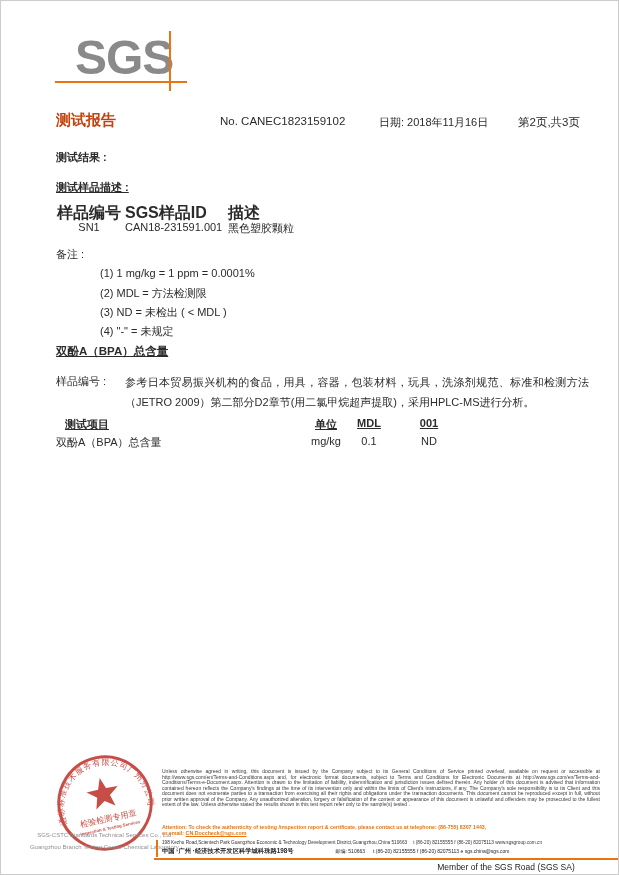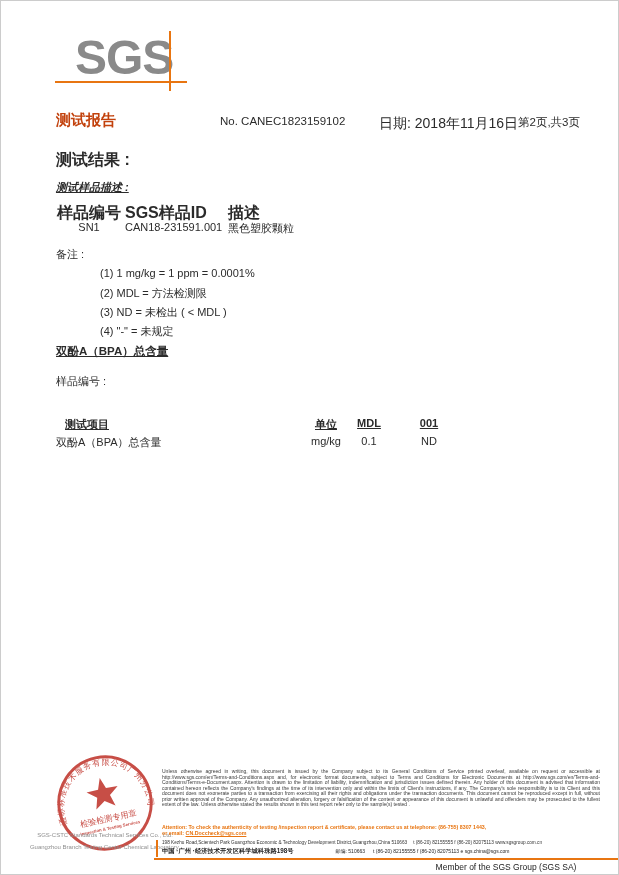--- a/index.html
+++ b/index.html
@@ -10,25 +10,25 @@
   }
   .abs { position:absolute; }
 
   
   .logo-text { left:74px; top:33px; font-size:48px; font-weight:800; color:#8a8a8a; letter-spacing:-1px; line-height:1; }
   .logo-vline { left:168px; top:30px; width:2px; height:60px; background:#e87511; }
   .logo-hline { left:54px; top:80px; width:132px; height:2px; background:#e87511; }
 
   .doc-title { left:55px; top:110px; font-size:15px; font-weight:bold; color:#c2410c; }
   .report-no { left:219px; top:114px; font-size:11.5px; }
-  .report-date { left:378px; top:114px; font-size:14px; }
+  .report-date { left:378px; top:114px; font-size:11px; }
   .page-info { left:517px; top:114px; font-size:11.5px; }
 
-  .results-label { left:55px; top:149px; font-size:16px; font-weight:bold; }
-  .sample-heading { left:55px; top:179px; font-size:11px; font-weight:bold; text-decoration:underline;font-style:italic; }
+  .results-label { left:55px; top:149px; font-size:11px; font-weight:bold; }
+  .sample-heading { left:55px; top:179px; font-size:11px; font-weight:bold; text-decoration:underline; }
 
   .scol1 { left:40px; width:96px; text-align:center; }
   .scol2 { left:124px; width:106px; }
   .scol3 { left:227px; }
   .srow-head { top:202px; font-size:16px; font-weight:bold; }
   .srow-data { top:220px; font-size:11px; }
 
   .notes-label { left:55px; top:246px; font-size:11px; }
   .note-item { left:99px; font-size:11px; }
   .note-0 { top:266px; } .note-1 { top:285px; } .note-2 { top:304px; } .note-3 { top:323px; }
@@ -84,20 +84,21 @@
   <div class="abs srow-data scol3">黑色塑胶颗粒</div>
 
   <div class="abs notes-label">备注 :</div>
   <div class="abs note-item note-0">(1) 1 mg/kg = 1 ppm = 0.0001%</div>
   <div class="abs note-item note-1">(2) MDL = 方法检测限</div>
   <div class="abs note-item note-2">(3) ND = 未检出 ( &lt; MDL )</div>
   <div class="abs note-item note-3">(4) "-" = 未规定</div>
 
   <div class="abs bpa-heading">双酚A（BPA）总含量</div>
   <div class="abs method-label">样品编号 :</div>
+  <div class="abs method-text">参考日本贸易振兴机构的食品，用具，容器，包装材料，玩具，洗涤剂规范、标准和检测方法（JETRO 2009）第二部分D2章节(用二氯甲烷超声提取)，采用HPLC-MS进行分析。</div>
 
   <div class="abs rrow-head rcol-item-h">测试项目</div>
   <div class="abs rrow-head rcol-unit">单位</div>
   <div class="abs rrow-head rcol-mdl">MDL</div>
   <div class="abs rrow-head rcol-001 italic">001</div>
   <div class="abs rrow-data rcol-item">双酚A（BPA）总含量</div>
   <div class="abs rrow-data rcol-unit">mg/kg</div>
   <div class="abs rrow-data rcol-mdl">0.1</div>
   <div class="abs rrow-data rcol-001">ND</div>
 
@@ -130,15 +131,15 @@
 
   <div class="abs addr-vline"></div>
   <div class="abs addr-en">
     <span>198 Kezhu Road,Scientech Park Guangzhou Economic &amp; Technology Development District,Guangzhou,China 510663</span><span class="contact">t (86-20) 82155555   f (86-20) 82075113   www.sgsgroup.com.cn</span>
   </div>
   <div class="abs addr-cn">
     <span>中国 ·广州 ·经济技术开发区科学城科珠路198号</span><span class="postal">邮编: 510663</span><span class="contact">t (86-20) 82155555   f (86-20) 82075113   e  sgs.china@sgs.com</span>
   </div>
 
   <div class="abs footer-hr"></div>
-  <div class="abs member">Member of the SGS Group (SGS SA)</div>
+  <div class="abs member">Member of the SGS Road (SGS SA)</div>
 
 </div>
 
 </body></html>

